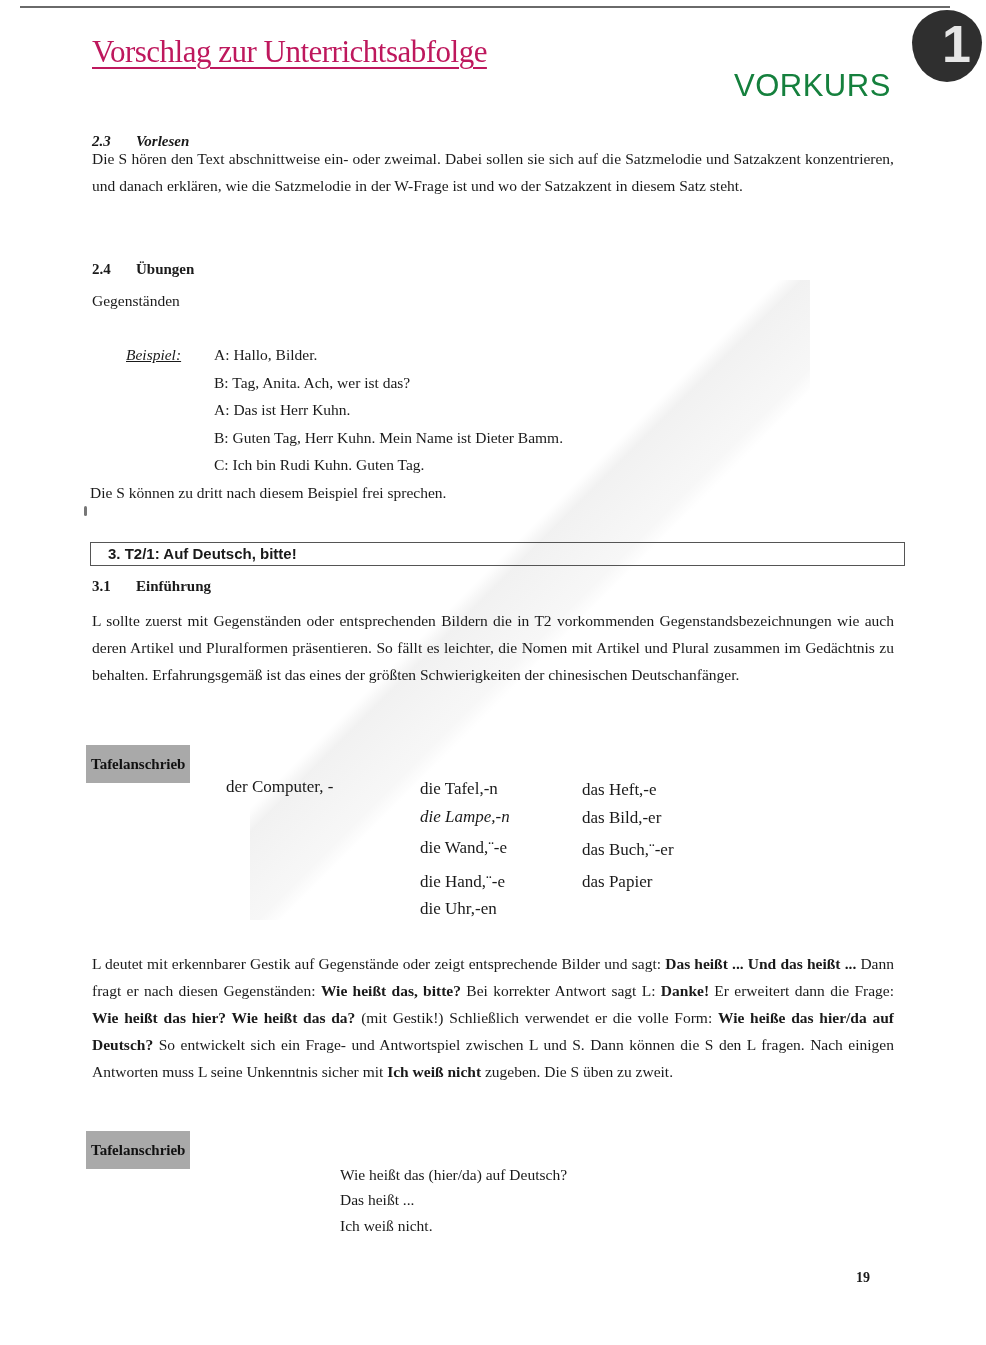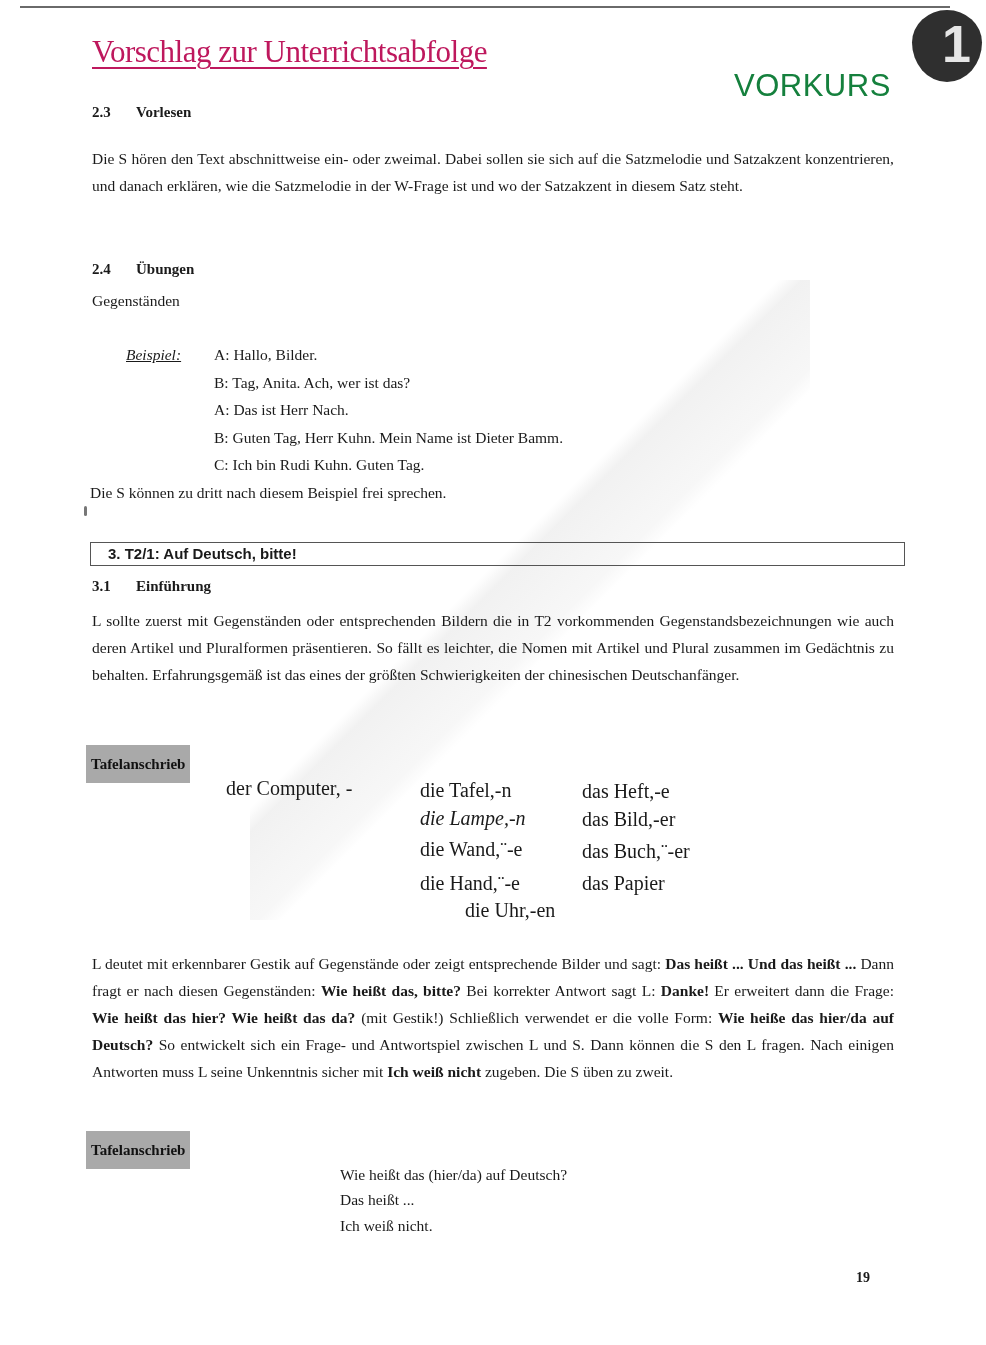--- a/index.html
+++ b/index.html
@@ -31,73 +31,73 @@
   .beispiel-label { font-style: italic; }
   .section-box {
     position: absolute; left: 90px; top: 542px; width: 796px; height: 22px; border: 1.5px solid #555;
     font-family: "Liberation Sans", "DejaVu Sans", sans-serif; font-weight: bold; font-size: 15px;
     line-height: 22px; padding-left: 17px; box-sizing: content-box;
   }
   .tafel-label {
     position: absolute; left: 86px; height: 22px; padding: 8px 5px; background: #a9a9a9;
     font-weight: bold; font-size: 15px; line-height: 22px; color: #111;
   }
-  .vocab { position: absolute; font-size: 20px; white-space: nowrap; }
+  .vocab { position: absolute; font-size: 17px; white-space: nowrap; }
   b { font-weight: bold; }
   .page-number { position: absolute; left: 856px; top: 1270px; font-weight: bold; font-size: 14px; }
   .watermark {
     position: absolute; left: 250px; top: 280px; width: 560px; height: 640px; pointer-events: none;
     background: linear-gradient(135deg, rgba(0,0,0,0) 44%, rgba(120,120,120,0.10) 46%, rgba(120,120,120,0.06) 54%, rgba(0,0,0,0) 56%);
   }
   .stray-mark { position: absolute; left: 84px; top: 506px; width: 3px; height: 10px; background: #777; border-radius: 2px; }
 </style>
 </head>
 <body>
 
 <div class="top-rule"></div>
 <div class="watermark"></div>
 
 <div class="page-title">Vorschlag zur Unterrichtsabfolge</div>
 <div class="chapter-label">VORKURS</div>
 <div class="chapter-badge">
   <span>1</span>
 </div>
 
-<div class="heading" style="top:104px;">
+<div class="heading" style="top:133px;font-style:italic;">
   <span class="num">2.3</span><span>Vorlesen</span>
 </div>
 <div class="para" style="top:145px;">Die S hören den Text abschnittweise ein- oder zweimal. Dabei sollen sie sich auf die Satzmelodie und Satzakzent konzentrieren, und danach erklären, wie die Satzmelodie in der W-Frage ist und wo der Satzakzent in diesem Satz steht.</div>
 
 <div class="heading" style="top:261px;">
   <span class="num">2.4</span><span>Übungen</span>
 </div>
 <div class="line" style="left:92px; top:292px;">Gegenständen</div>
 <div class="line beispiel-label" style="left:126px; top:346px;text-decoration:underline;">Beispiel:</div>
 <div class="line" style="left:214px; top:346px;">A: Hallo, Bilder.</div>
 <div class="line" style="left:214px; top:374px;">B: Tag, Anita. Ach, wer ist das?</div>
-<div class="line" style="left:214px; top:401px;">A: Das ist Herr Nach.</div>
+<div class="line" style="left:214px; top:401px;">A: Das ist Herr Kuhn.</div>
 <div class="line" style="left:214px; top:429px;">B: Guten Tag, Herr Kuhn. Mein Name ist Dieter Bamm.</div>
 <div class="line" style="left:214px; top:456px;">C: Ich bin Rudi Kuhn. Guten Tag.</div>
 <div class="line" style="left:90px; top:484px;">Die S können zu dritt nach diesem Beispiel frei sprechen.</div>
 <div class="stray-mark"></div>
 
 <div class="section-box">3. T2/1: Auf Deutsch, bitte!</div>
 
 <div class="heading" style="top:578px;">
   <span class="num">3.1</span><span>Einführung</span>
 </div>
 <div class="para" style="top:607px;">L sollte zuerst mit Gegenständen oder entsprechenden Bildern die in T2 vorkommenden Gegenstandsbezeichnungen wie auch deren Artikel und Pluralformen präsentieren. So fällt es leichter, die Nomen mit Artikel und Plural zusammen im Gedächtnis zu behalten. Erfahrungsgemäß ist das eines der größten Schwierigkeiten der chinesischen Deutschanfänger.</div>
 
 <div class="tafel-label" style="top:745px;">Tafelanschrieb</div>
 <div class="vocab" style="left:226px; top:777px;">der Computer, -</div>
 <div class="vocab" style="left:420px; top:779px;">die Tafel,-n</div>
 <div class="vocab" style="left:420px; top:807px;font-style:italic;">die Lampe,-n</div>
 <div class="vocab" style="left:420px; top:838px;">die Wand,¨-e</div>
 <div class="vocab" style="left:420px; top:872px;">die Hand,¨-e</div>
-<div class="vocab" style="left:420px; top:899px;margin-left:45px;">die Uhr,-en</div>
+<div class="vocab" style="left:420px; top:899px;">die Uhr,-en</div>
 <div class="vocab" style="left:582px; top:780px;">das Heft,-e</div>
 <div class="vocab" style="left:582px; top:808px;">das Bild,-er</div>
 <div class="vocab" style="left:582px; top:840px;">das Buch,¨-er</div>
 <div class="vocab" style="left:582px; top:872px;">das Papier</div>
 
 <div class="para" style="top:950px;">
   <span>L deutet mit erkennbarer Gestik auf Gegenstände oder zeigt entsprechende Bilder und sagt: </span><b>Das heißt ... Und das heißt ...</b><span> Dann fragt er nach diesen Gegenständen: </span><b>Wie heißt das, bitte?</b><span> Bei korrekter Antwort sagt L: </span><b>Danke!</b><span> Er erweitert dann die Frage: </span><b>Wie heißt das hier? Wie heißt das da?</b><span> (mit Gestik!) Schließlich verwendet er die volle Form: </span><b>Wie heiße das hier/da auf Deutsch?</b><span> So entwickelt sich ein Frage- und Antwortspiel zwischen L und S. Dann können die S den L fragen. Nach einigen Antworten muss L seine Unkenntnis sicher mit </span><b>Ich weiß nicht</b><span> zugeben. Die S üben zu zweit.</span>
 </div>
 
 <div class="tafel-label" style="top:1131px;">Tafelanschrieb</div>

